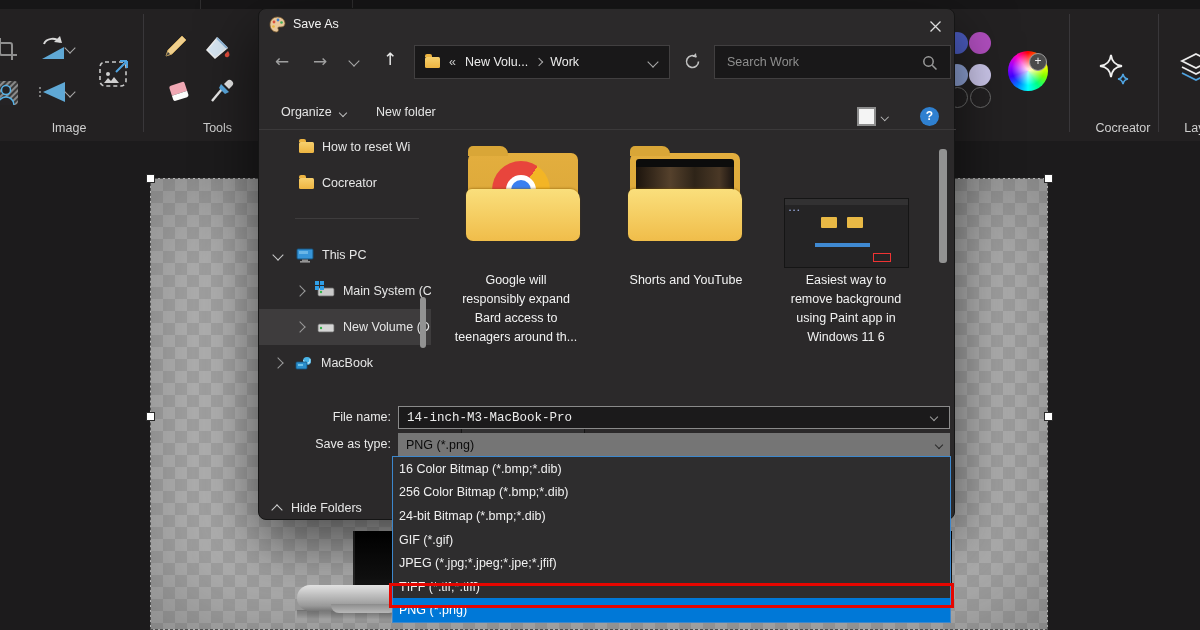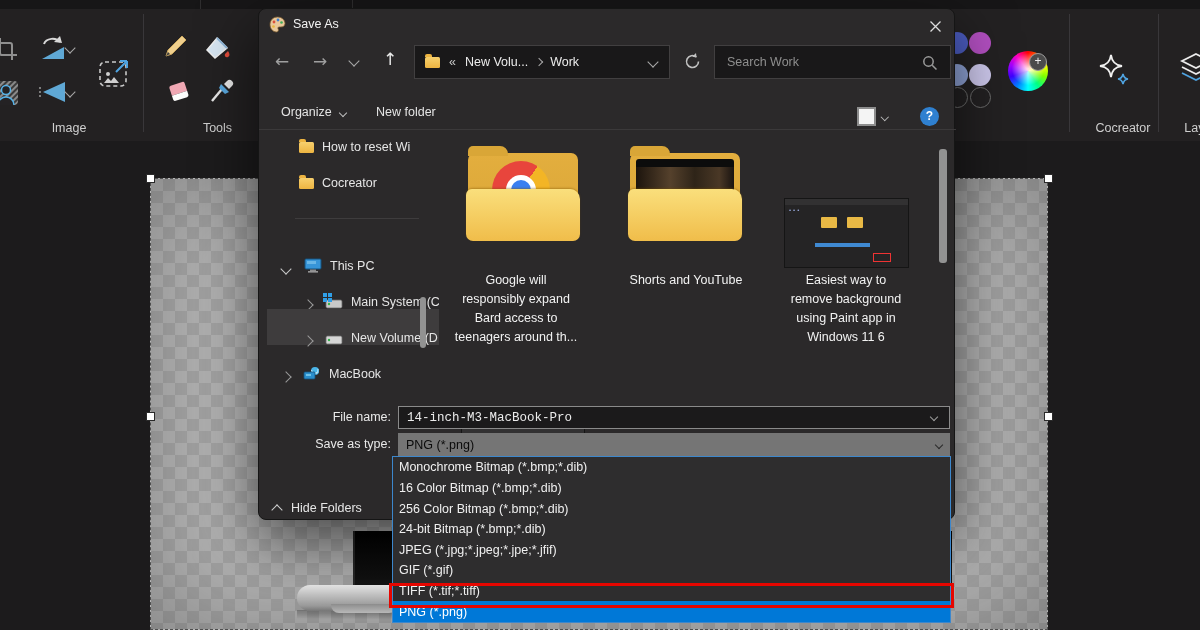--- a/index.html
+++ b/index.html
@@ -45,21 +45,21 @@
   .dialog{left:258px;top:8px;width:697px;height:512px;background:#2b292a;border:1px solid #151515;
     border-radius:8px;box-sizing:border-box;box-shadow:0 22px 60px rgba(0,0,0,.6);z-index:10;}
   .navbtn{color:#9f9f9f;font-size:17px;font-family:"DejaVu Sans",sans-serif;}
   .addr{background:#191819;border:1px solid #413f40;height:34px;box-sizing:border-box;display:flex;align-items:center;}
   .fld{width:15px;height:11px;background:linear-gradient(180deg,#f7d06e,#edb441);border-radius:1.5px;position:relative;flex:none;}
   .fld::before{content:"";position:absolute;top:-3px;left:0;width:7px;height:3px;background:#edb441;border-radius:2px 2px 0 0;}
   .searchbox{background:#191819;border:1px solid #413f40;height:34px;box-sizing:border-box;}
   .searchbox input{background:transparent;border:none;outline:none;color:#b9b9b9;font-size:12.5px;
     font-family:"Liberation Sans",sans-serif;width:180px;margin:8px 0 0 10px;}
   .searchbox input::placeholder{color:#8e8e8e;}
-  .treerow{left:8px;width:172px;height:36px;display:flex;align-items:flex-end;}
+  .treerow{left:0;width:172px;height:36px;display:flex;align-items:center;}
   .treerow.sel{background:#3e3c3d;}
   .treelabel{white-space:nowrap;overflow:hidden;margin-left:8px;color:#e6e6e6;}
   .folder-lg{width:114px;height:88px;position:relative;}
   .fl-back{position:absolute;left:2px;top:0;width:110px;height:80px;background:linear-gradient(180deg,#e3ae3e,#d9a637);border-radius:7px;}
   .fl-back::before{content:"";position:absolute;top:-7px;left:0;width:40px;height:10px;background:#d9a637;border-radius:5px 8px 0 0;}
   .fl-front{position:absolute;left:0;bottom:0;width:114px;height:52px;border-radius:6px 10px 7px 7px;
     background:linear-gradient(180deg,#fadf7c,#f0bd4a);box-shadow:0 -1px 2px rgba(120,80,0,.4);}
   .chrome{position:absolute;left:26px;top:8px;width:58px;height:58px;border-radius:50%;
     background:conic-gradient(from 140deg,#2ea94f 0 100deg,#e8453c 0 255deg,#f3b525 0 360deg);}
   .chrome::before{content:"";position:absolute;left:14px;top:14px;width:30px;height:30px;border-radius:50%;background:#fff;}
@@ -403,24 +403,23 @@
       <span class="chv chv-d" style="margin-left:auto;width:5px;height:5px;border-color:#2a2a2a;"></span>
     </div>
 
     <div class="abs" style="left:14px;top:492px;display:flex;align-items:center;color:#e6e6e6;">
       <span class="chv chv-u" style="border-color:#cfcfcf;margin-right:10px;margin-top:3px;"></span>
       <span>Hide Folders</span>
     </div>
   </div>
 
   <div class="abs ddlist">
-    <div class="dditem">Monochrome Bitmap (*.bmp;*.dib)</div>
     <div class="dditem">16 Color Bitmap (*.bmp;*.dib)</div>
     <div class="dditem">256 Color Bitmap (*.bmp;*.dib)</div>
     <div class="dditem">24-bit Bitmap (*.bmp;*.dib)</div>
+    <div class="dditem">GIF (*.gif)</div>
     <div class="dditem">JPEG (*.jpg;*.jpeg;*.jpe;*.jfif)</div>
-    <div class="dditem">GIF (*.gif)</div>
     <div class="dditem">TIFF (*.tif;*.tiff)</div>
     <div class="dditem sel">PNG (*.png)</div>
   </div>
   <div class="abs redbox"></div>
 
 </div>
 
 </body></html>

